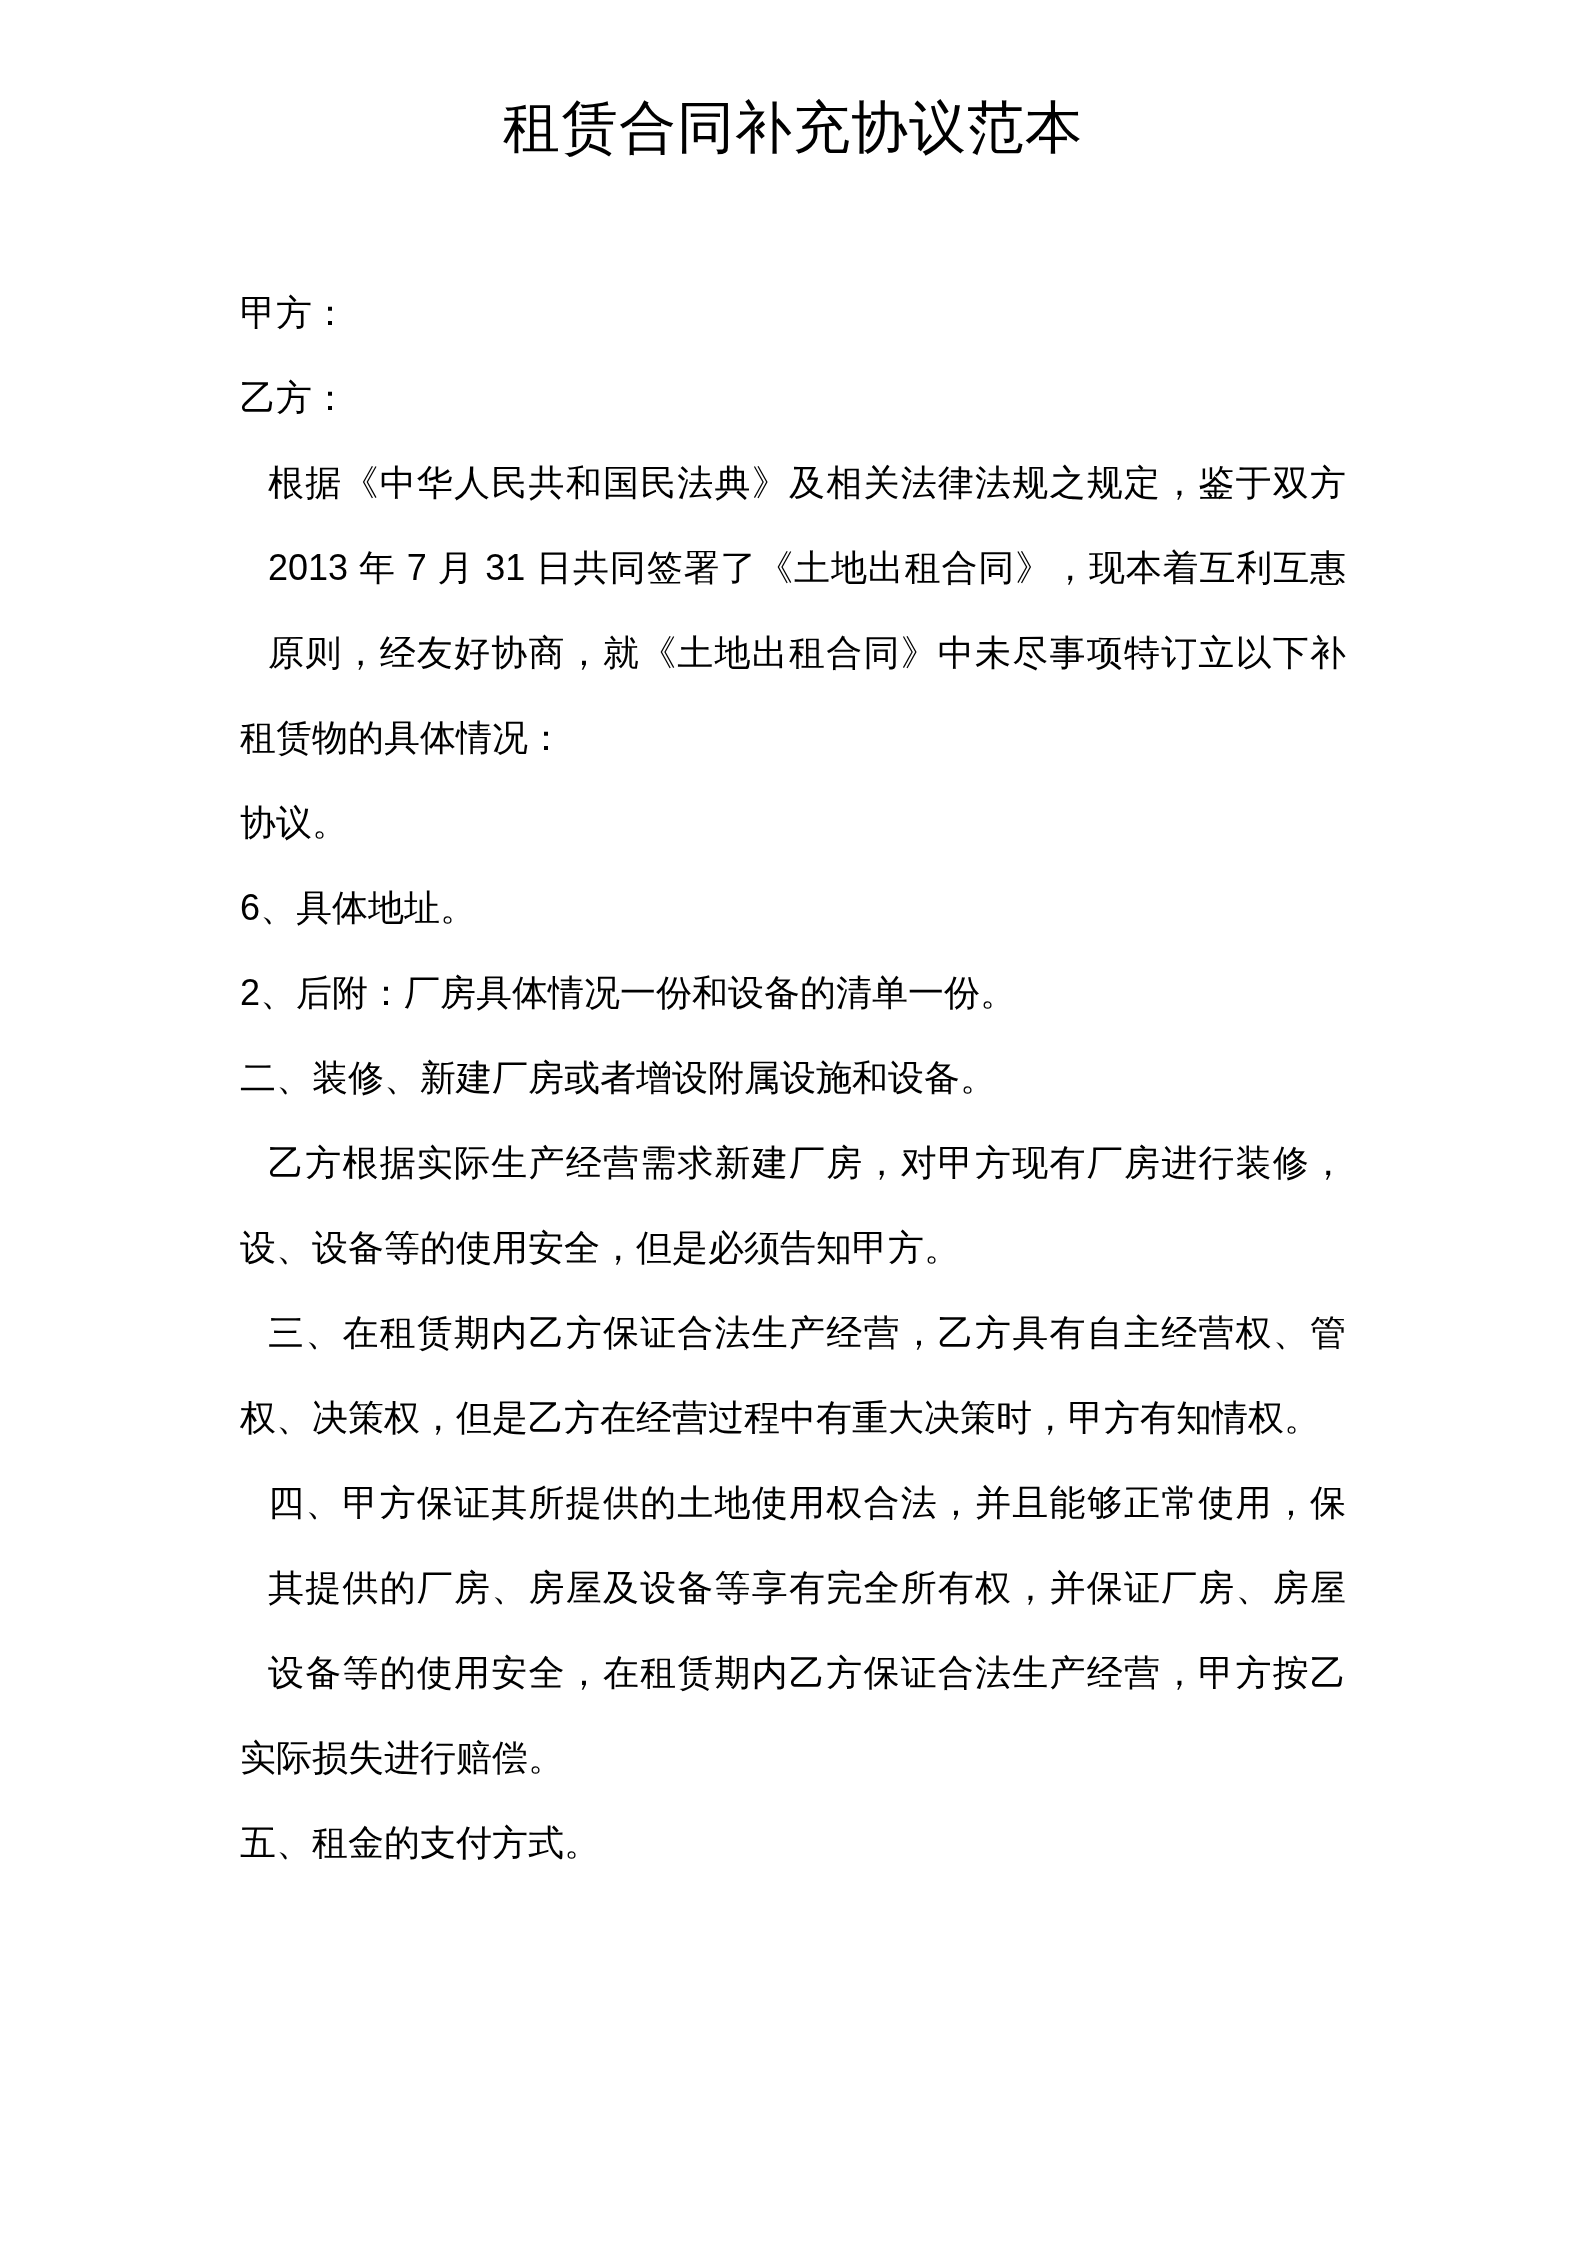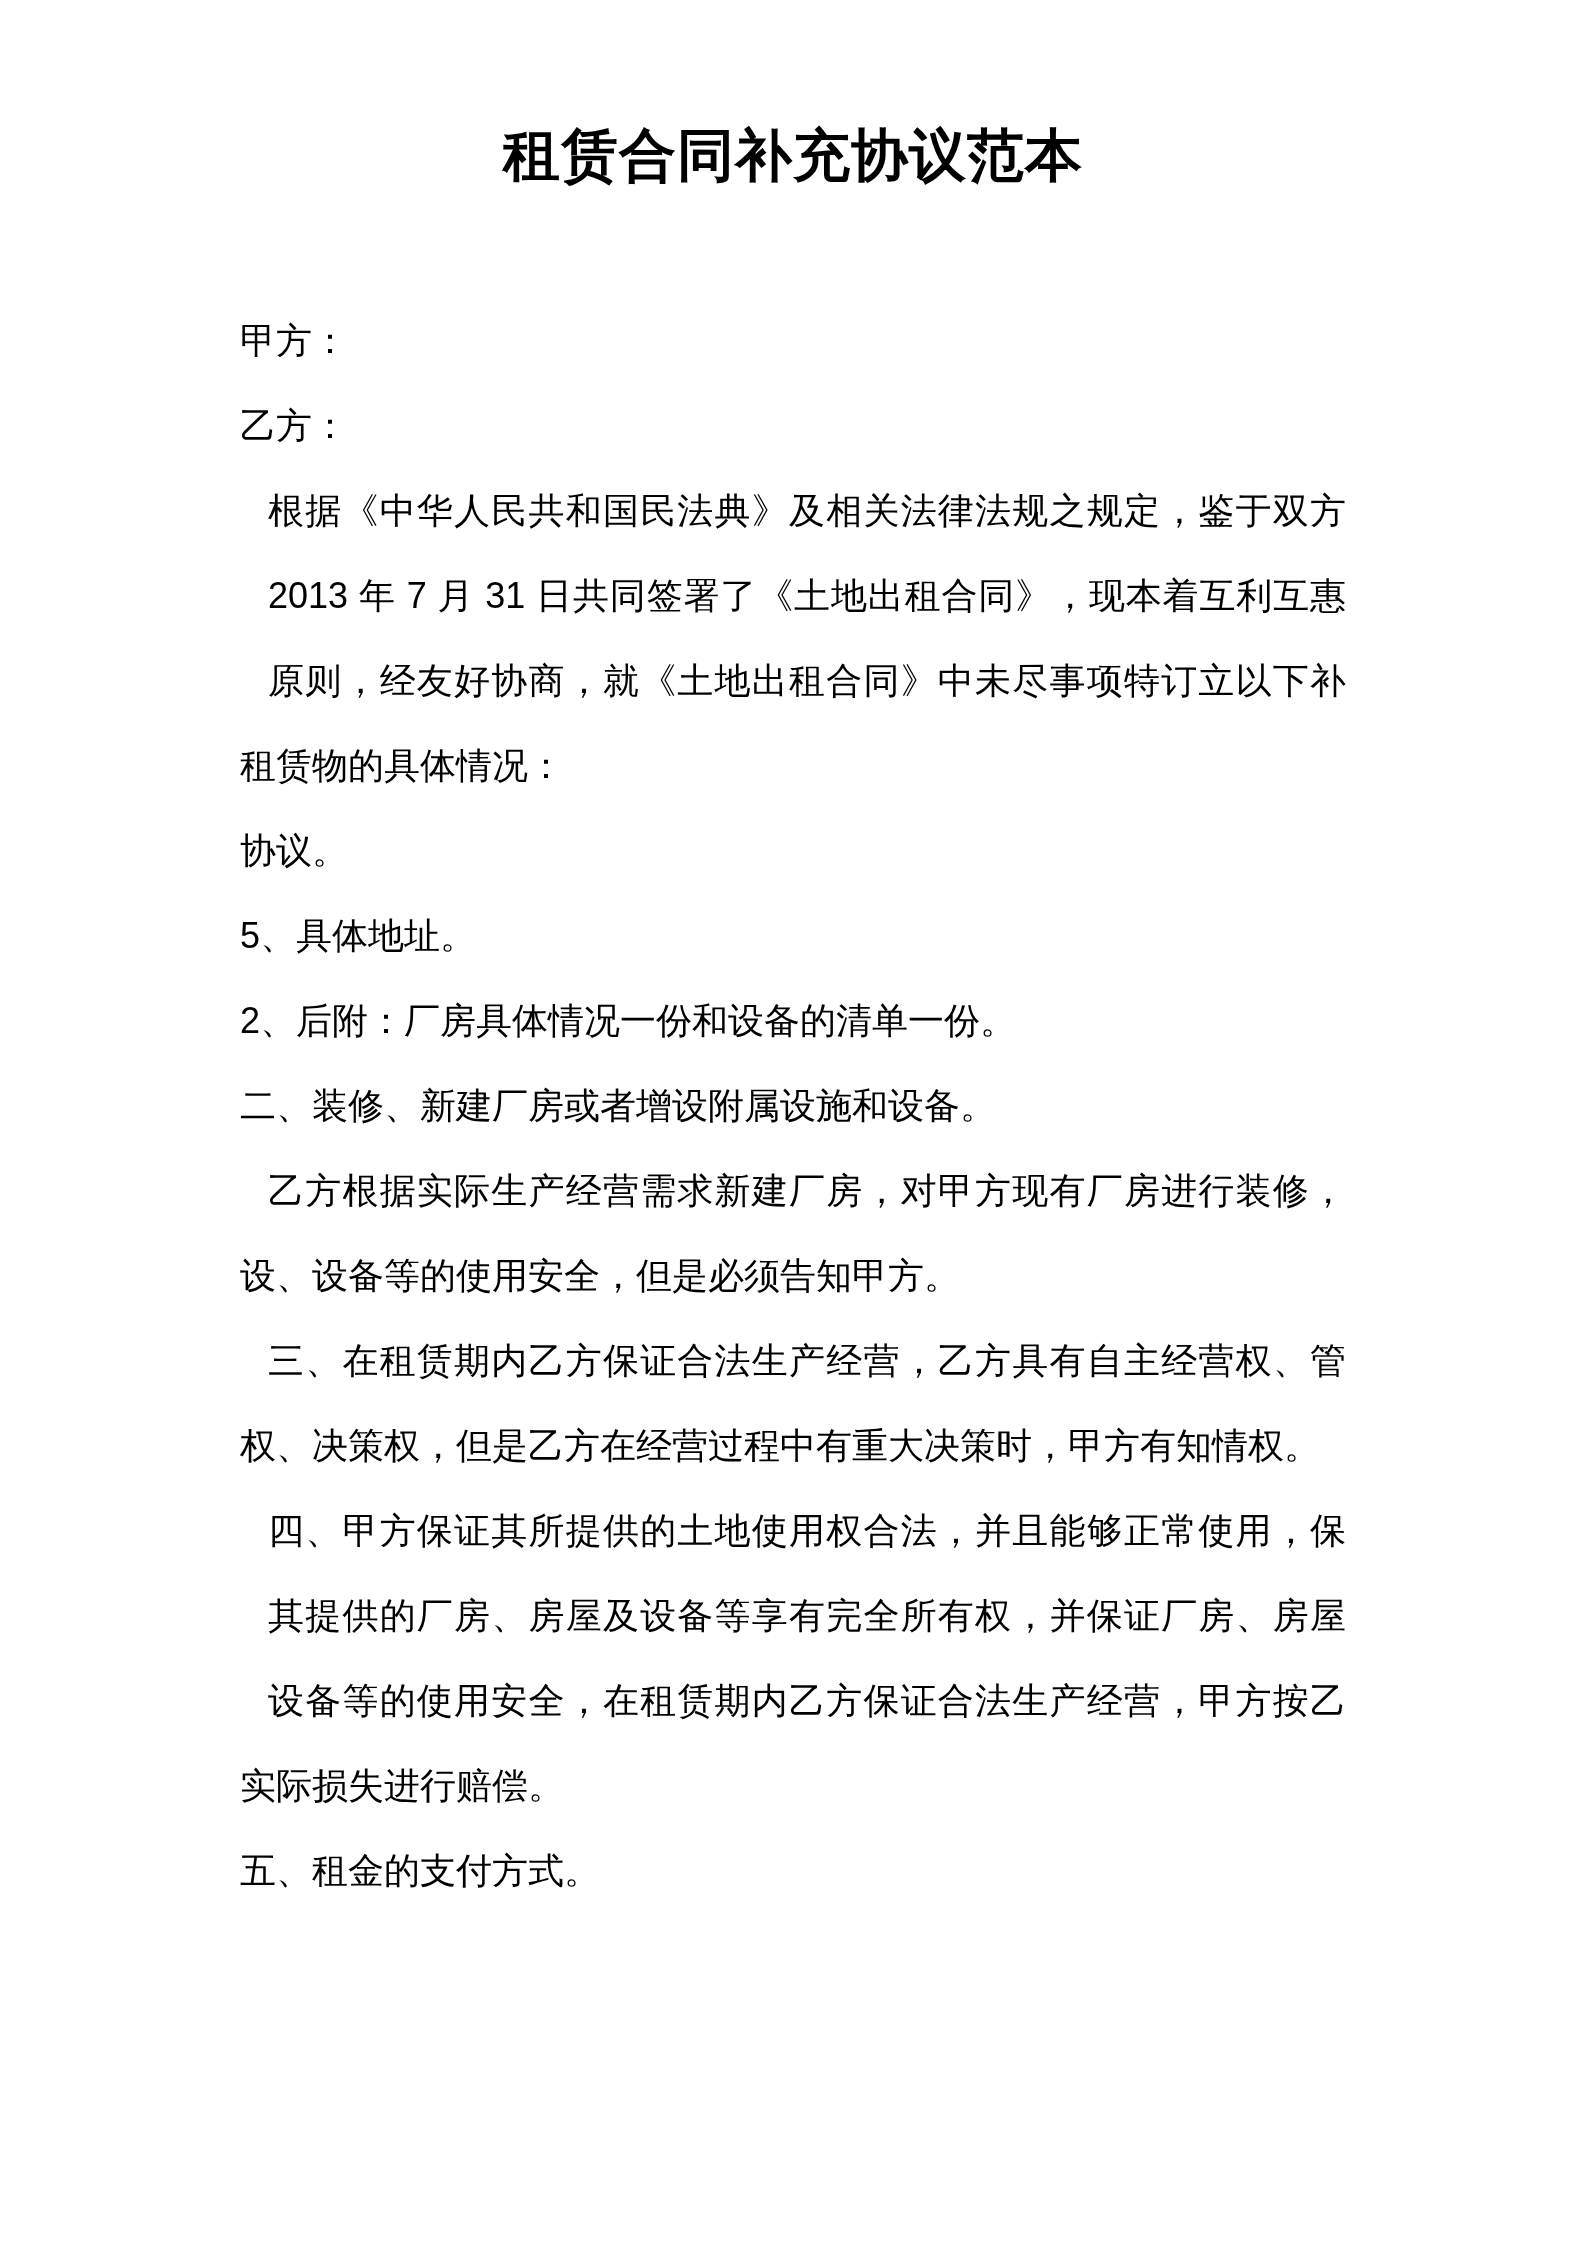--- a/index.html
+++ b/index.html
@@ -12,24 +12,24 @@
     width: 1586px;
     height: 2244px;
     margin: 0 auto;
     background: #ffffff;
     overflow: hidden;
     font-family: "Liberation Sans", sans-serif;
     color: #000000;
   }
   .doc-title {
     margin: 0;
-    padding-top: 120px;
+    padding-top: 92px;
     font-size: 57px;
     line-height: 70px;
-    font-weight: 700;
+    font-weight: 400;
     text-align: center;
     letter-spacing: 1px;
   }
   .doc-body {
     margin-top: 108px;
     padding: 0 240px;
   }
   .line {
     font-size: 36px;
     line-height: 85px;
@@ -54,21 +54,21 @@
   <h1 class="doc-title">租赁合同补充协议范本</h1>
 
   <div class="doc-body">
     <div class="line">甲方：</div>
     <div class="line">乙方：</div>
     <div class="line fill">根据《中华人民共和国民法典》及相关法律法规之规定，鉴于双方于</div>
     <div class="line fill">2013 年 7 月 31 日共同签署了《土地出租合同》，现本着互利互惠的</div>
     <div class="line fill">原则，经友好协商，就《土地出租合同》中未尽事项特订立以下补充</div>
     <div class="line">租赁物的具体情况：</div>
     <div class="line">协议。</div>
-    <div class="line">5、具体地址。</div>
+    <div class="line">6、具体地址。</div>
     <div class="line">2、后附：厂房具体情况一份和设备的清单一份。</div>
     <div class="line">二、装修、新建厂房或者增设附属设施和设备。</div>
     <div class="line fill">乙方根据实际生产经营需求新建厂房，对甲方现有厂房进行装修，增</div>
     <div class="line">设、设备等的使用安全，但是必须告知甲方。</div>
     <div class="line fill">三、在租赁期内乙方保证合法生产经营，乙方具有自主经营权、管理</div>
     <div class="line">权、决策权，但是乙方在经营过程中有重大决策时，甲方有知情权。</div>
     <div class="line fill">四、甲方保证其所提供的土地使用权合法，并且能够正常使用，保证</div>
     <div class="line fill">其提供的厂房、房屋及设备等享有完全所有权，并保证厂房、房屋和</div>
     <div class="line fill">设备等的使用安全，在租赁期内乙方保证合法生产经营，甲方按乙方的</div>
     <div class="line">实际损失进行赔偿。</div>

